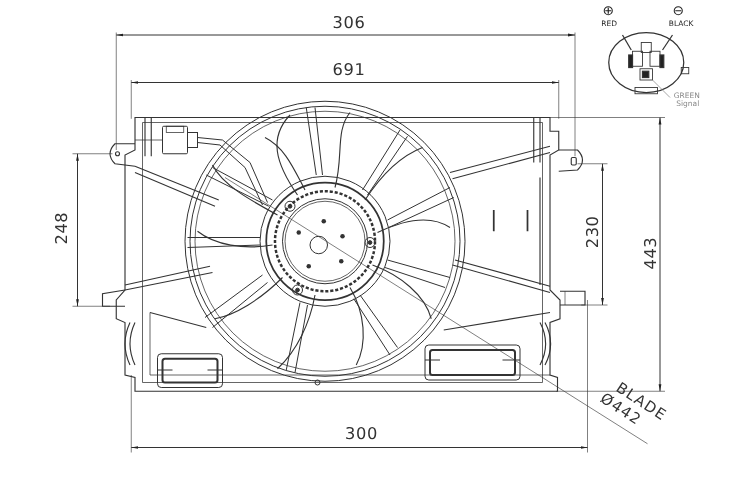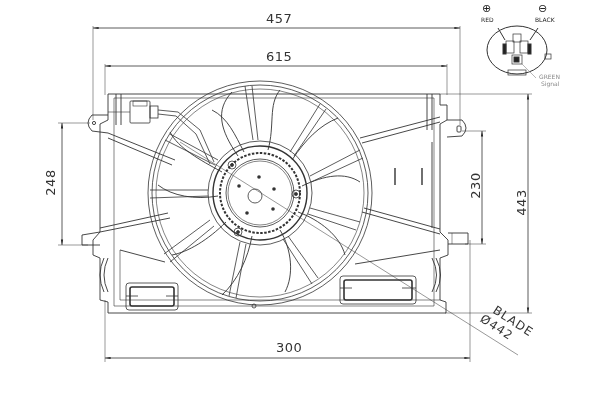--- a/index.html
+++ b/index.html
@@ -203,22 +203,22 @@
       <rect x="514" y="57" width="5" height="5" fill="#222"></rect>
       <rect x="508" y="70" width="18" height="5" stroke-width="0.7"></rect>
       <rect x="545" y="54" width="6" height="5" stroke-width="0.7"></rect>
       <line x1="498" y1="28" x2="505" y2="40"></line>
       <line x1="538" y1="28" x2="530" y2="40"></line>
       <line x1="522" y1="64" x2="536" y2="78" stroke="#888" stroke-width="0.6"></line>
     </g>
   </g>
 </svg>
 
-<div class="dim-label" style="left:266px; top:11px;">457</div>
-<div class="dim-label" style="left:266px; top:49px;">615</div>
+<div class="dim-label" style="left:266px; top:11px;">306</div>
+<div class="dim-label" style="left:266px; top:49px;">691</div>
 <div class="dim-label" style="left:276px; top:340px;">300</div>
 <div class="dim-label vert" style="left:37px; top:175px;">248</div>
 <div class="dim-label vert" style="left:462px; top:178px;">230</div>
 <div class="dim-label vert" style="left:508px; top:195px;">443</div>
 
 <div class="blade-label" style="left:498px; top:303px;">
   <div>BLADE</div>
   <div style="margin-left:-6px;">Ø442</div>
 </div>
 

